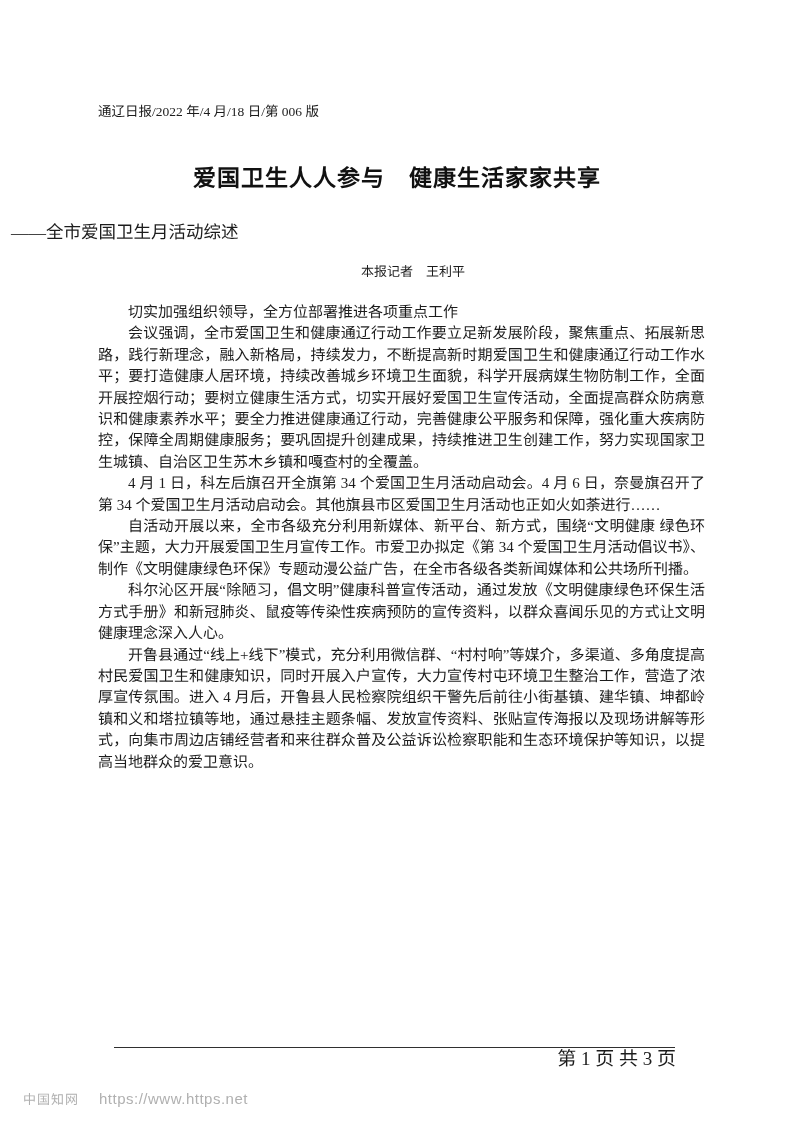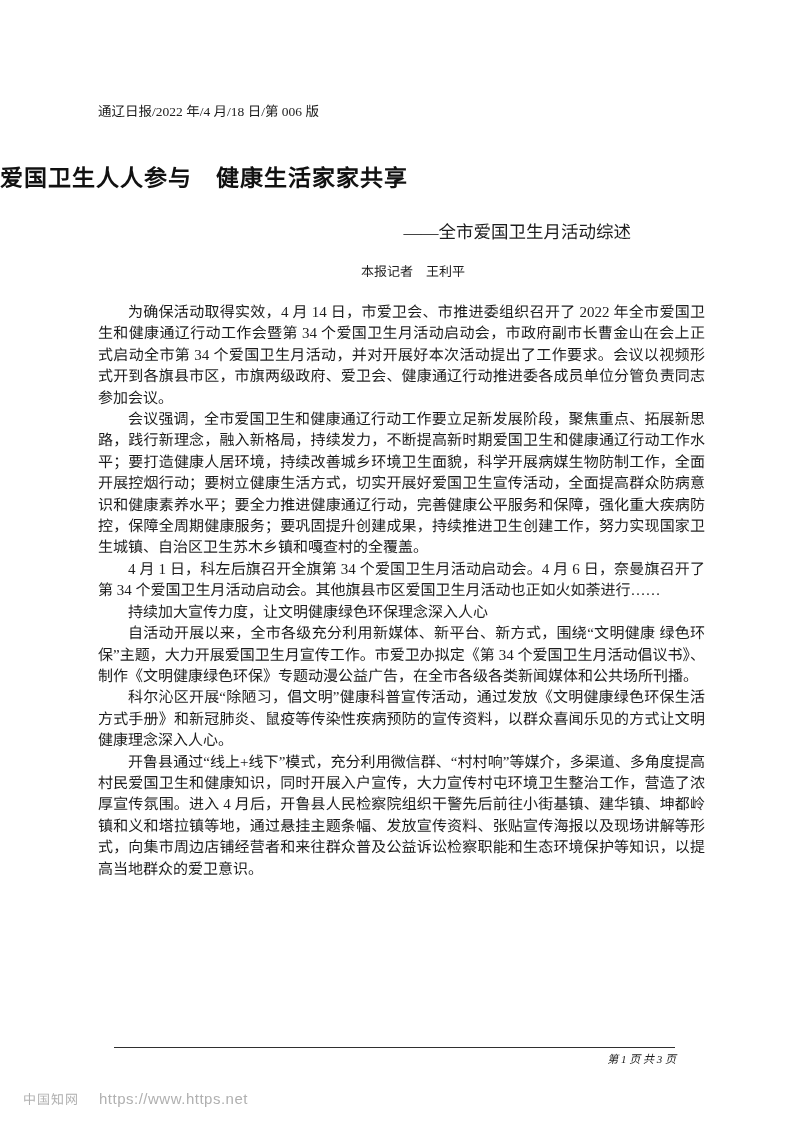--- a/index.html
+++ b/index.html
@@ -24,33 +24,33 @@
     font-size: 13.5px;
     line-height: 21.5px;
     color: #1c1c1c;
   }
   .masthead div { white-space: nowrap; }
   .article-title {
     position: absolute;
     left: 0;
     top: 156px;
     width: 794px;
-    text-align: left;
+    text-align: center;
     font-size: 23px;
     line-height: 30px;
     font-weight: 700;
     letter-spacing: 1px;
     color: #111111;
   }
   .article-subtitle {
     position: absolute;
-    left: 4px;
+    left: 11px;
     top: 212px;
     width: 627px;
-    text-align: right;
+    text-align: left;
     font-size: 17.5px;
     line-height: 24px;
     color: #1c1c1c;
   }
   .article-byline {
     position: absolute;
     left: 16px;
     top: 253px;
     width: 794px;
     text-align: center;
@@ -80,25 +80,24 @@
     left: 114px;
     top: 1039px;
     width: 561px;
     height: 0;
     border-top: 1.6px solid #2f2f2f;
   }
   .page-indicator {
     position: absolute;
     top: 1042px;
     right: 118px;
-    font-size: 11px;
+    font-size: 19px;
     line-height: 18px;
     color: #1c1c1c;
     white-space: nowrap;
-    font-style: italic;
   }
   .watermark {
     position: absolute;
     left: 23px;
     top: 1081px;
     display: flex;
     align-items: baseline;
     color: #b0b0b0;
     font-family: "Liberation Sans", "DejaVu Sans", sans-serif;
     white-space: nowrap;
@@ -122,24 +121,23 @@
     <div>通辽日报/2022 年/4 月/18 日/第 006 版</div>
   </div>
 
   <div class="article-title">爱国卫生人人参与　健康生活家家共享</div>
 
   <div class="article-subtitle">——全市爱国卫生月活动综述</div>
 
   <div class="article-byline">本报记者　王利平</div>
 
   <div class="article-body">
-    <p>为确保活动取得实效，4 月 14 日，市爱卫会、市推进委组织召开了 2022 年全市爱国卫生和健康通辽行动工作会暨第 34 个爱国卫生月活动启动会，市政府副市长曹金山在会上正式启动全市第 34 个爱国卫生月活动，并对开展好本次活动提出了工作要求。会议以视频形式开到各旗县市区，市旗两级政府、爱卫会、健康通辽行动推进委各成员单位分管负责同志参加会议。</p>
+    <p class="subhead">切实加强组织领导，全方位部署推进各项重点工作</p>
     <p>会议强调，全市爱国卫生和健康通辽行动工作要立足新发展阶段，聚焦重点、拓展新思路，践行新理念，融入新格局，持续发力，不断提高新时期爱国卫生和健康通辽行动工作水平；要打造健康人居环境，持续改善城乡环境卫生面貌，科学开展病媒生物防制工作，全面开展控烟行动；要树立健康生活方式，切实开展好爱国卫生宣传活动，全面提高群众防病意识和健康素养水平；要全力推进健康通辽行动，完善健康公平服务和保障，强化重大疾病防控，保障全周期健康服务；要巩固提升创建成果，持续推进卫生创建工作，努力实现国家卫生城镇、自治区卫生苏木乡镇和嘎查村的全覆盖。</p>
     <p>4 月 1 日，科左后旗召开全旗第 34 个爱国卫生月活动启动会。4 月 6 日，奈曼旗召开了第 34 个爱国卫生月活动启动会。其他旗县市区爱国卫生月活动也正如火如荼进行……</p>
-    <p class="subhead">持续加大宣传力度，让文明健康绿色环保理念深入人心</p>
     <p>自活动开展以来，全市各级充分利用新媒体、新平台、新方式，围绕“文明健康 绿色环保”主题，大力开展爱国卫生月宣传工作。市爱卫办拟定《第 34 个爱国卫生月活动倡议书》、制作《文明健康绿色环保》专题动漫公益广告，在全市各级各类新闻媒体和公共场所刊播。</p>
     <p>科尔沁区开展“除陋习，倡文明”健康科普宣传活动，通过发放《文明健康绿色环保生活方式手册》和新冠肺炎、鼠疫等传染性疾病预防的宣传资料，以群众喜闻乐见的方式让文明健康理念深入人心。</p>
     <p>开鲁县通过“线上+线下”模式，充分利用微信群、“村村响”等媒介，多渠道、多角度提高村民爱国卫生和健康知识，同时开展入户宣传，大力宣传村屯环境卫生整治工作，营造了浓厚宣传氛围。进入 4 月后，开鲁县人民检察院组织干警先后前往小街基镇、建华镇、坤都岭镇和义和塔拉镇等地，通过悬挂主题条幅、发放宣传资料、张贴宣传海报以及现场讲解等形式，向集市周边店铺经营者和来往群众普及公益诉讼检察职能和生态环境保护等知识，以提高当地群众的爱卫意识。</p>
 
   </div>
 
   <div class="footer-rule"></div>
 
   <div class="page-indicator">第 1 页 共 3 页</div>
 

